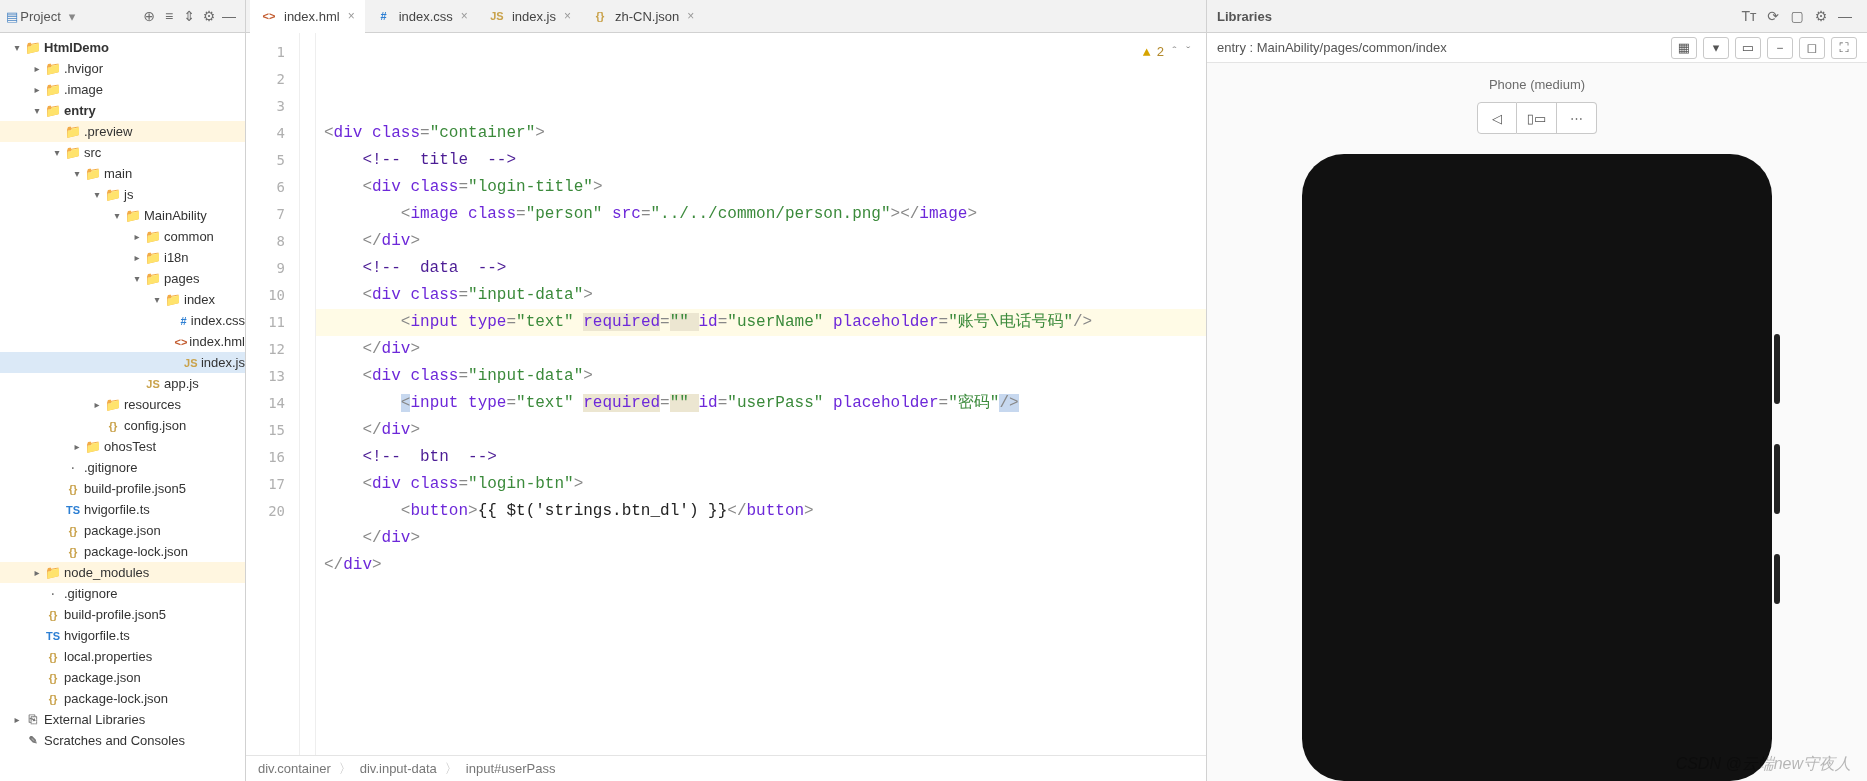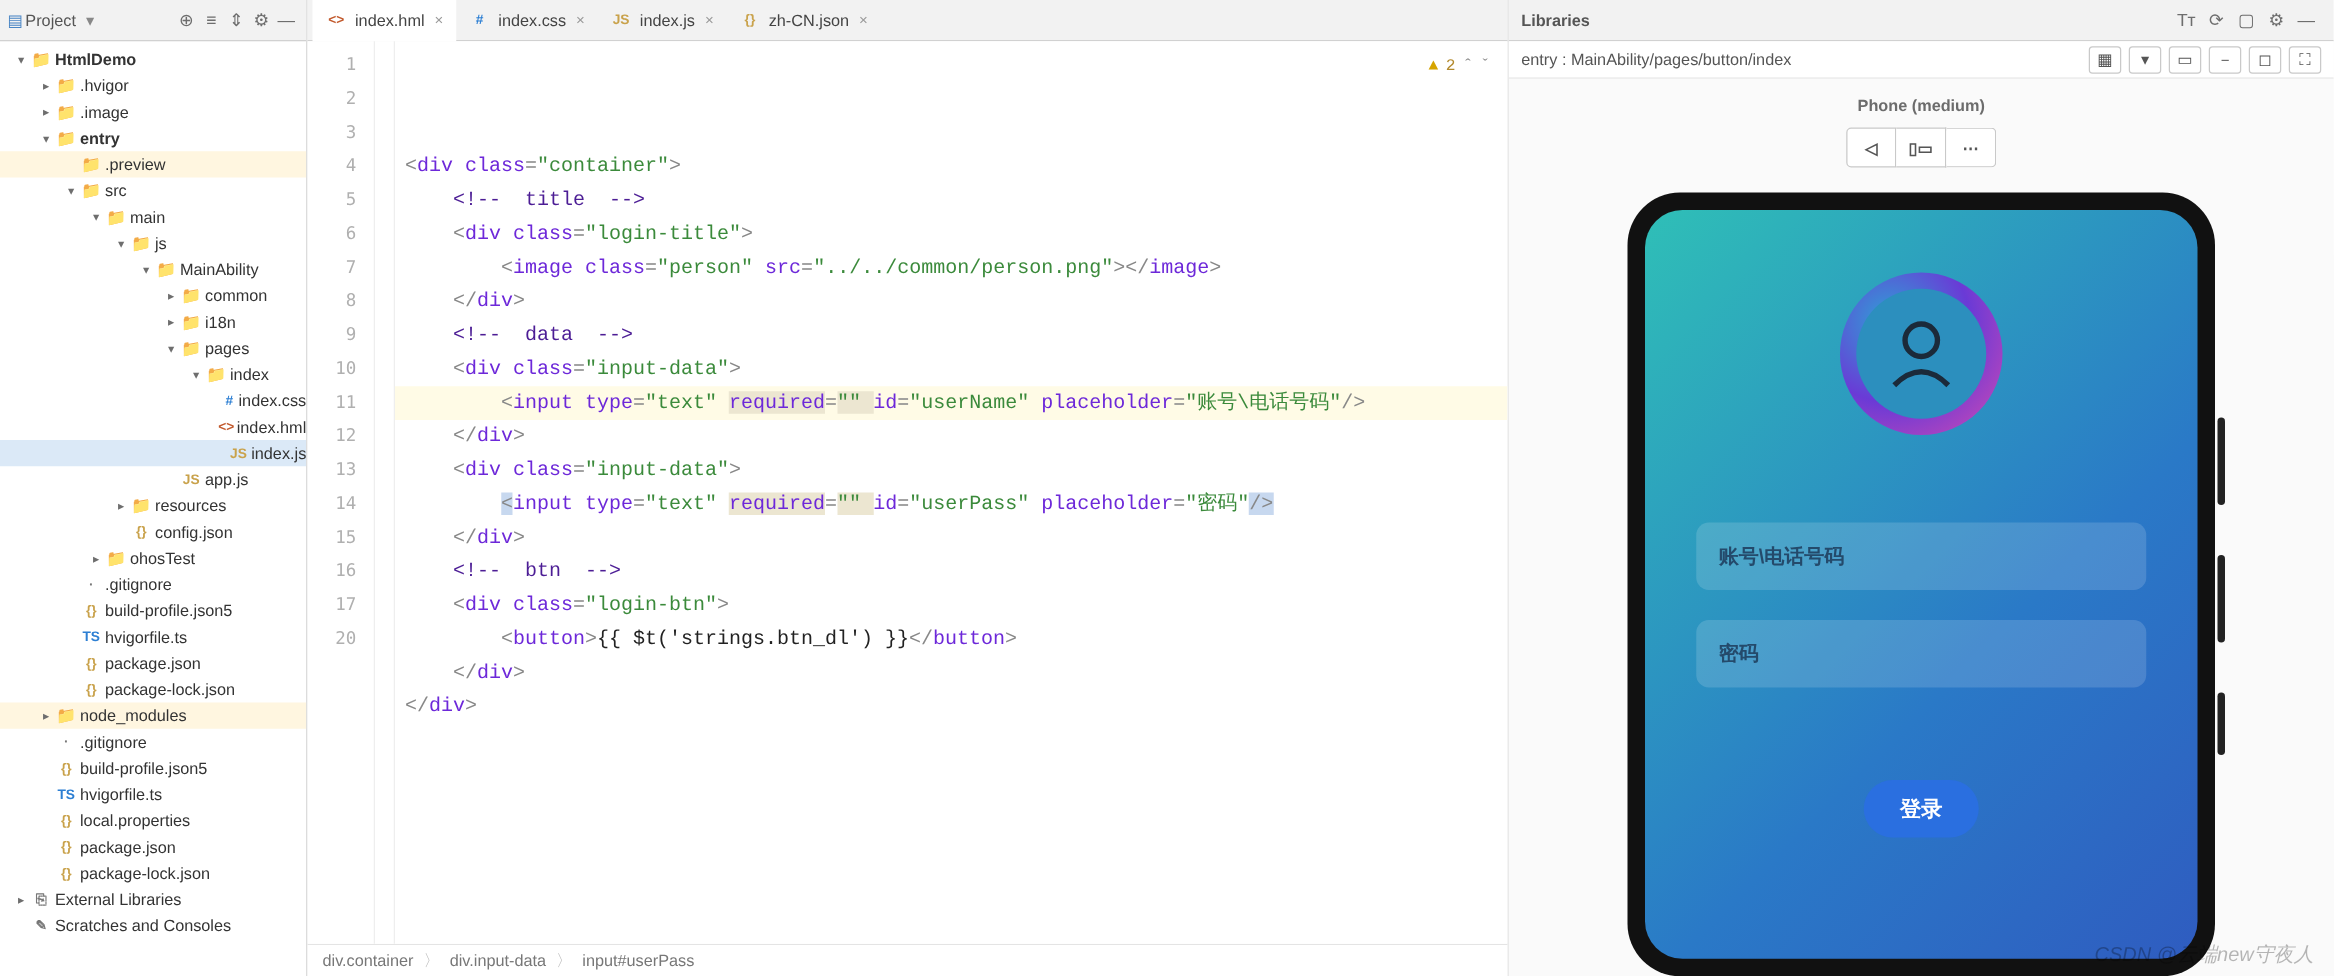--- a/index.html
+++ b/index.html
@@ -61,21 +61,21 @@
 
 
 .right { width: 660px; display: flex; flex-direction: column; background: #fafafa; }
 .prev-header { height: 33px; display: flex; align-items: center; padding: 0 10px; border-bottom: 1px solid #d1d1d1; background: #f2f2f2; }
 .prev-header .title { font-weight: bold; color: #555; }
 .prev-header .spacer { flex: 1; }
 .prev-header .tool-icon { width: 24px; text-align: center; color: #6e6e6e; cursor: pointer; font-size: 14px; }
 .entry-bar { height: 30px; display: flex; align-items: center; padding: 0 10px; color: #555; background: #fff; border-bottom: 1px solid #e4e4e4; }
 .entry-bar .spacer { flex: 1; }
 .entry-bar .eb-btn { width: 26px; height: 22px; border: 1px solid #c9c9c9; border-radius: 3px; margin-left: 6px; display: flex; align-items: center; justify-content: center; color: #555; cursor: pointer; background: #fff; }
-.preview-area { flex: 1; background: #fafafa; display: flex; flex-direction: column; align-items: center; padding-top: 14px; overflow: hidden; font-weight: bold; }
+.preview-area { flex: 1; background: #fafafa; display: flex; flex-direction: column; align-items: center; padding-top: 14px; overflow: hidden; }
 .phone-label { color: #6c6c6c; margin-bottom: 10px; }
 .phone-tools { display: flex; gap: 0; margin-bottom: 20px; }
 .phone-tools .pt-btn { width: 40px; height: 32px; border: 1px solid #c9c9c9; display: flex; align-items: center; justify-content: center; color: #555; cursor: pointer; background: #fff; }
 .phone-tools .pt-btn:first-child { border-radius: 4px 0 0 4px; }
 .phone-tools .pt-btn:last-child { border-radius: 0 4px 4px 0; }
 .phone-tools .pt-btn + .pt-btn { border-left: none; }
 .phone-frame { width: 470px; height: 640px; background: #111; border-radius: 42px; padding: 14px; position: relative; }
 .phone-knob { position: absolute; right: -8px; width: 6px; background: #222; border-radius: 3px; }
 .phone-knob.k1 { top: 180px; height: 70px; }
 .phone-knob.k2 { top: 290px; height: 70px; }
@@ -359,58 +359,39 @@
       <div class="prev-header">
         <span class="title">Libraries</span>
         <span class="spacer"></span>
         <span class="tool-icon">Tᴛ</span>
         <span class="tool-icon">⟳</span>
         <span class="tool-icon">▢</span>
         <span class="tool-icon">⚙</span>
         <span class="tool-icon">—</span>
       </div>
       <div class="entry-bar">
-        <span>entry : MainAbility/pages/button/index</span>
+        <span>entry : MainAbility/pages/common/index</span>
         <span class="spacer"></span>
         <span class="eb-btn">▦</span>
         <span class="eb-btn">▾</span>
         <span class="eb-btn">▭</span>
         <span class="eb-btn">－</span>
         <span class="eb-btn">◻</span>
         <span class="eb-btn">⛶</span>
       </div>
       <div class="preview-area">
         <div class="phone-label">Phone (medium)</div>
         <div class="phone-tools">
           <div class="pt-btn">◁</div>
           <div class="pt-btn">▯▭</div>
           <div class="pt-btn">⋯</div>
         </div>
         <div class="phone-frame">
           <div class="phone-knob k1"></div>
           <div class="phone-knob k2"></div>
           <div class="phone-knob k3"></div>
-          <div class="phone-screen">
-            <div class="avatar-ring">
-              <div class="avatar-inner">
-                <svg viewBox="0 0 100 100">
-                  <circle cx="50" cy="35" r="18" fill="none" stroke="#1b2a3a" stroke-width="6"></circle>
-                  <path d="M20 85 Q50 55 80 85" fill="none" stroke="#1b2a3a" stroke-width="6"></path>
-                </svg>
-              </div>
-            </div>
-            <div class="ph-field">
-              <span>账号\电话号码</span>
-            </div>
-            <div class="ph-field">
-              <span>密码</span>
-            </div>
-            <div class="ph-btn">
-              <span>登录</span>
-            </div>
-          </div>
         </div>
       </div>
     </div>
   </div>
 </div>
 
 <div class="watermark">CSDN @云端new守夜人</div>
 
 </body></html>

